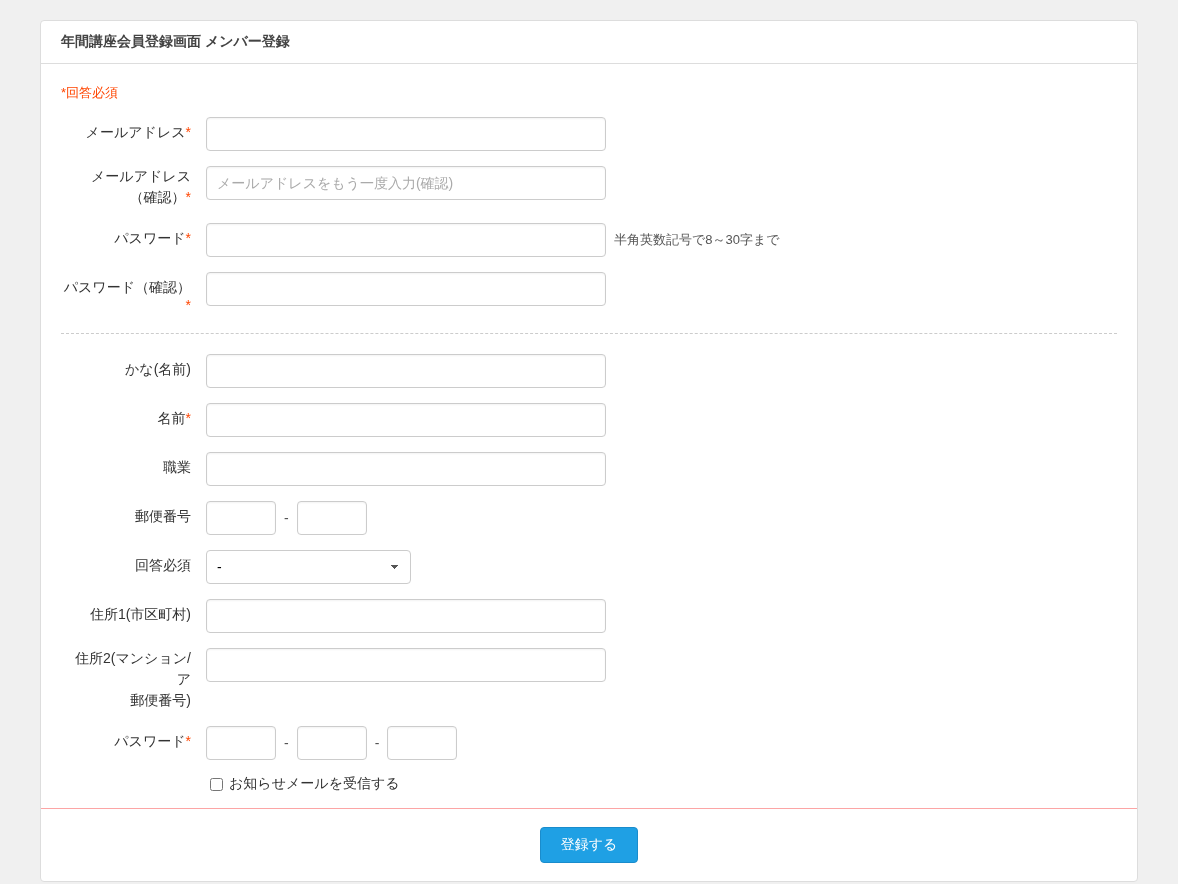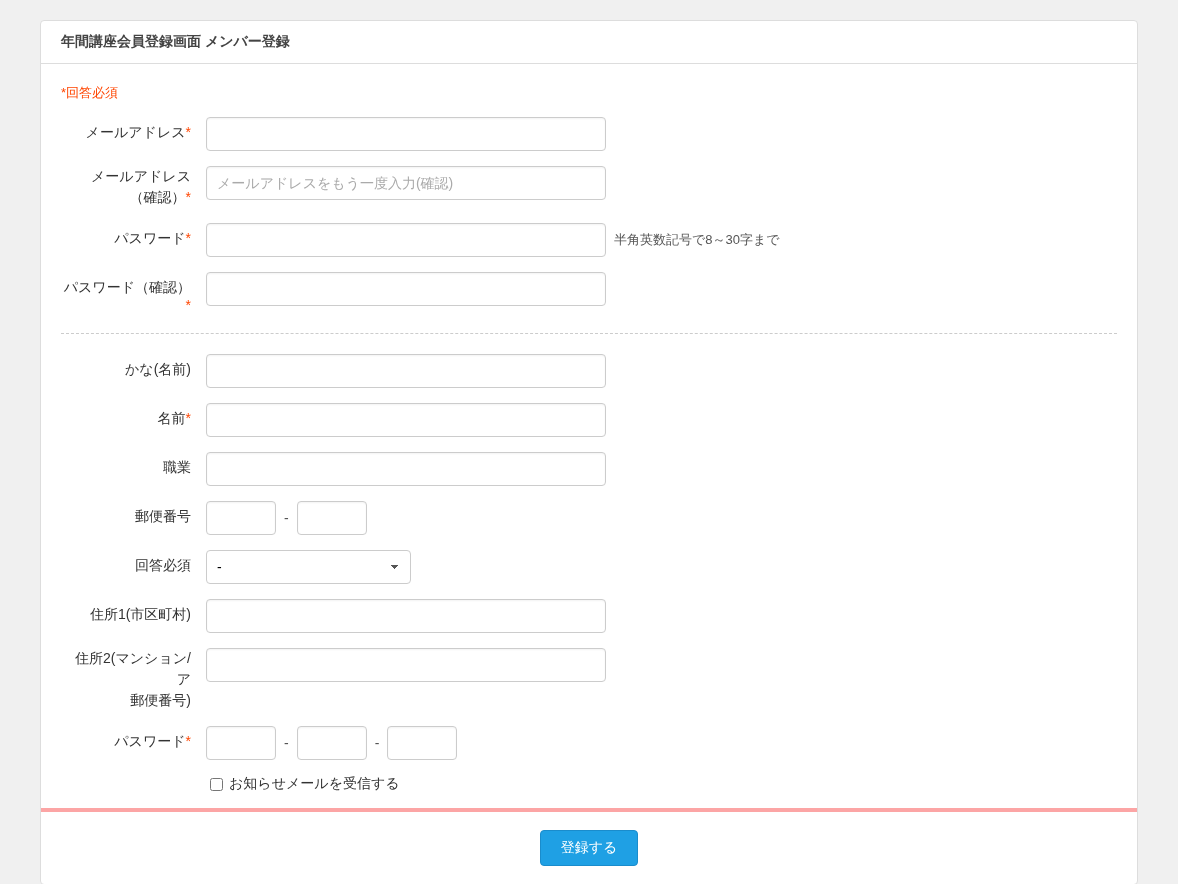--- a/index.html
+++ b/index.html
@@ -116,21 +116,21 @@
       display: flex;
       align-items: center;
       gap: 6px;
       padding-left: 4px;
     }
     .checkbox-row label {
       font-size: 14px;
       color: #333;
     }
     .panel-footer {
-      border-top: 4px solid #fca5a5;
+      border-top: 1px solid #fca5a5;
       padding: 18px;
       text-align: center;
     }
     .btn-submit {
       background: #1fa0e4;
       color: #fff;
       border: 1px solid #1a8ccc;
       border-radius: 4px;
       padding: 8px 20px;
       font-size: 14px;

